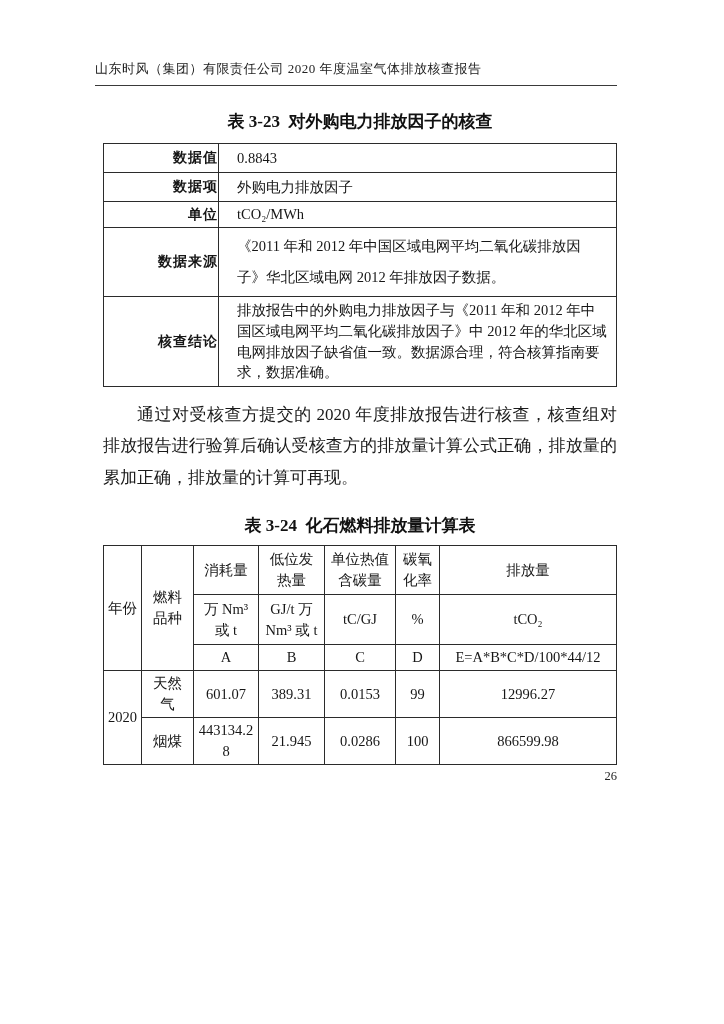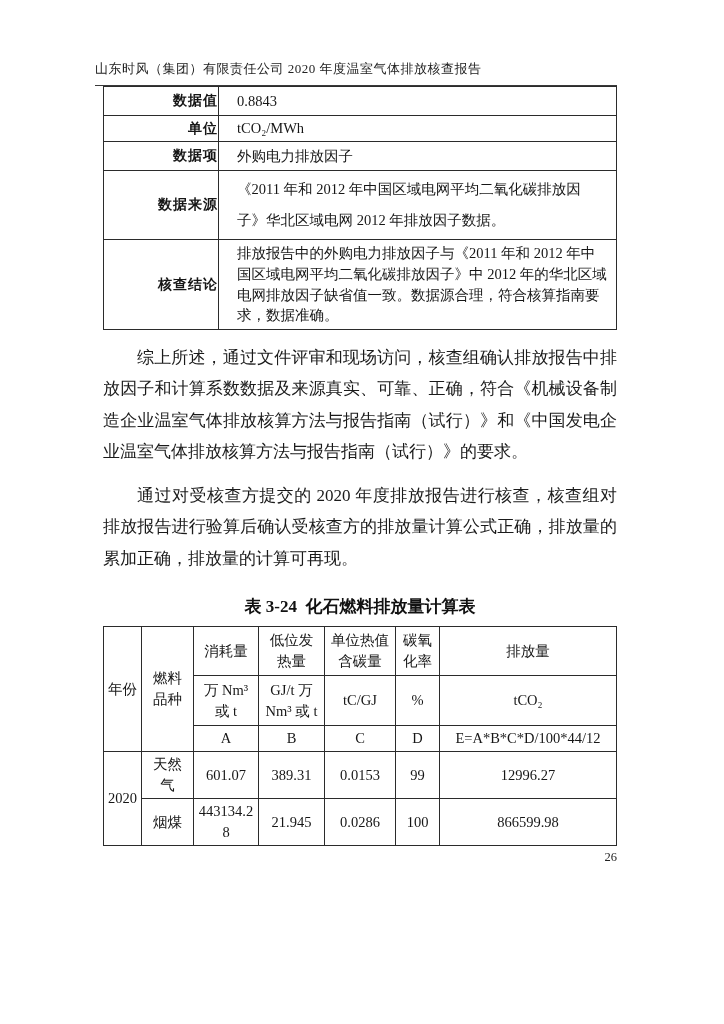--- a/index.html
+++ b/index.html
@@ -94,51 +94,51 @@
 </style>
 </head>
 <body>
 
 <div class="page">
 
   <div class="running-header">山东时风（集团）有限责任公司 2020 年度温室气体排放核查报告</div>
 
   <div class="main">
 
+    <div class="table-title">表 3-23  对外购电力排放因子的核查</div>
 
     <table class="t23">
       <colgroup>
           <col style="width:115px">
           <col>
         </colgroup>
       <tbody>
           <tr class="r-single">
         <td class="label-cell">数据值</td>
         <td class="value-cell">0.8843</td>
       </tr>
+      <tr class="r-single">
+        <td class="label-cell">数据项</td>
+        <td class="value-cell">外购电力排放因子</td>
+      </tr>
       <tr class="r-single r-unit">
         <td class="label-cell">单位</td>
         <td class="value-cell">tCO₂/MWh</td>
       </tr>
-      <tr class="r-single">
-        <td class="label-cell">数据项</td>
-        <td class="value-cell">外购电力排放因子</td>
-      </tr>
       <tr class="r-source">
         <td class="label-cell">数据来源</td>
         <td class="value-cell">《2011 年和 2012 年中国区域电网平均二氧化碳排放因子》华北区域电网 2012 年排放因子数据。</td>
       </tr>
       <tr class="r-conclusion">
         <td class="label-cell">核查结论</td>
         <td class="value-cell">排放报告中的外购电力排放因子与《2011 年和 2012 年中国区域电网平均二氧化碳排放因子》中 2012 年的华北区域电网排放因子缺省值一致。数据源合理，符合核算指南要求，数据准确。</td>
       </tr>
     </tbody>
       </table>
 
-    <p class="para">综上所述，通过文件评审和现场访问，核查组确认排放报告中排放因子和计算系数数据及来源真实、可靠、正确，符合《机械设备制造企业温室气体排放核算方法与报告指南（试行）》和《中国发电企业温室气体排放核算方法与报告指南（试行）》的要求。</p>
 
 
     <p class="para">通过对受核查方提交的 2020 年度排放报告进行核查，核查组对排放报告进行验算后确认受核查方的排放量计算公式正确，排放量的累加正确，排放量的计算可再现。</p>
 
 
     <div class="table-title t24-title">表 3-24  化石燃料排放量计算表</div>
 
     <table class="t24">
       <colgroup>
         <col style="width:38px">

